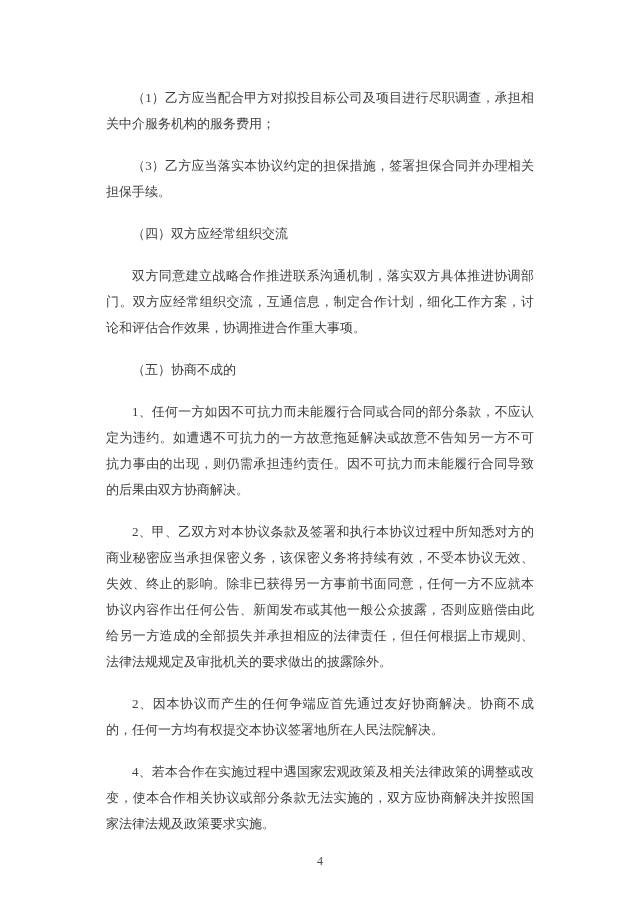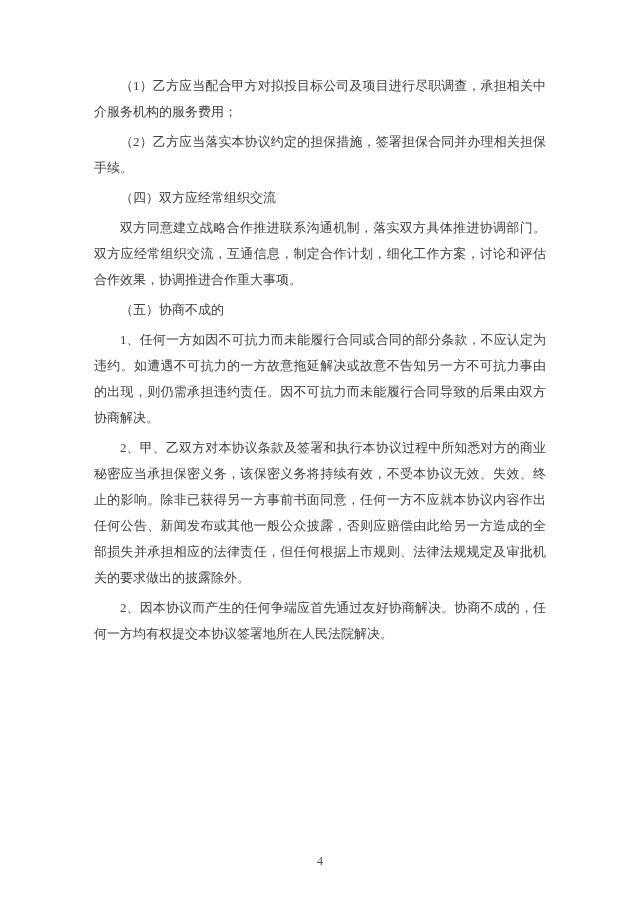--- a/index.html
+++ b/index.html
@@ -19,43 +19,44 @@
     position: absolute;
     left: 90px;
     top: 69px;
     width: 460px;
     color: #3e3e3e;
     font-size: 13px;
     line-height: 26px;
     text-align: justify;
   }
   .para {
-    margin: 4px;
+    margin: 16px;
     text-indent: 2em;
     word-break: break-all;
   }
   .page-number {
     position: absolute;
     left: 0;
     top: 854px;
     width: 640px;
     text-align: center;
     font-size: 12px;
     color: #4a4a4a;
   }
 </style>
 </head>
 <body>
 
 <div class="page">
   <div class="doc-body">
 
   <p class="para para-list-item">（1）乙方应当配合甲方对拟投目标公司及项目进行尽职调查，承担相关中介服务机构的服务费用；</p>
-      <p class="para para-list-item">（2）乙方应当落实本协议约定的担保措施，签署担保合同并办理相关担保手续。</p>
+      <p class="para para-list-item">（3）乙方应当落实本协议约定的担保措施，签署担保合同并办理相关担保手续。</p>
       <p class="para para-heading">（四）双方应经常组织交流</p>
       <p class="para para-body">双方同意建立战略合作推进联系沟通机制，落实双方具体推进协调部门。双方应经常组织交流，互通信息，制定合作计划，细化工作方案，讨论和评估合作效果，协调推进合作重大事项。</p>
       <p class="para para-heading">（五）协商不成的</p>
       <p class="para para-body">1、任何一方如因不可抗力而未能履行合同或合同的部分条款，不应认定为违约。如遭遇不可抗力的一方故意拖延解决或故意不告知另一方不可抗力事由的出现，则仍需承担违约责任。因不可抗力而未能履行合同导致的后果由双方协商解决。</p>
       <p class="para para-body">2、甲、乙双方对本协议条款及签署和执行本协议过程中所知悉对方的商业秘密应当承担保密义务，该保密义务将持续有效，不受本协议无效、失效、终止的影响。除非已获得另一方事前书面同意，任何一方不应就本协议内容作出任何公告、新闻发布或其他一般公众披露，否则应赔偿由此给另一方造成的全部损失并承担相应的法律责任，但任何根据上市规则、法律法规规定及审批机关的要求做出的披露除外。</p>
       <p class="para para-body">2、因本协议而产生的任何争端应首先通过友好协商解决。协商不成的，任何一方均有权提交本协议签署地所在人民法院解决。</p>
+      <p class="para para-body">4、若本合作在实施过程中遇国家宏观政策及相关法律政策的调整或改变，使本合作相关协议或部分条款无法实施的，双方应协商解决并按照国家法律法规及政策要求实施。</p>
     </div>
   <div class="page-number">4</div>
 </div>
 
 </body></html>

